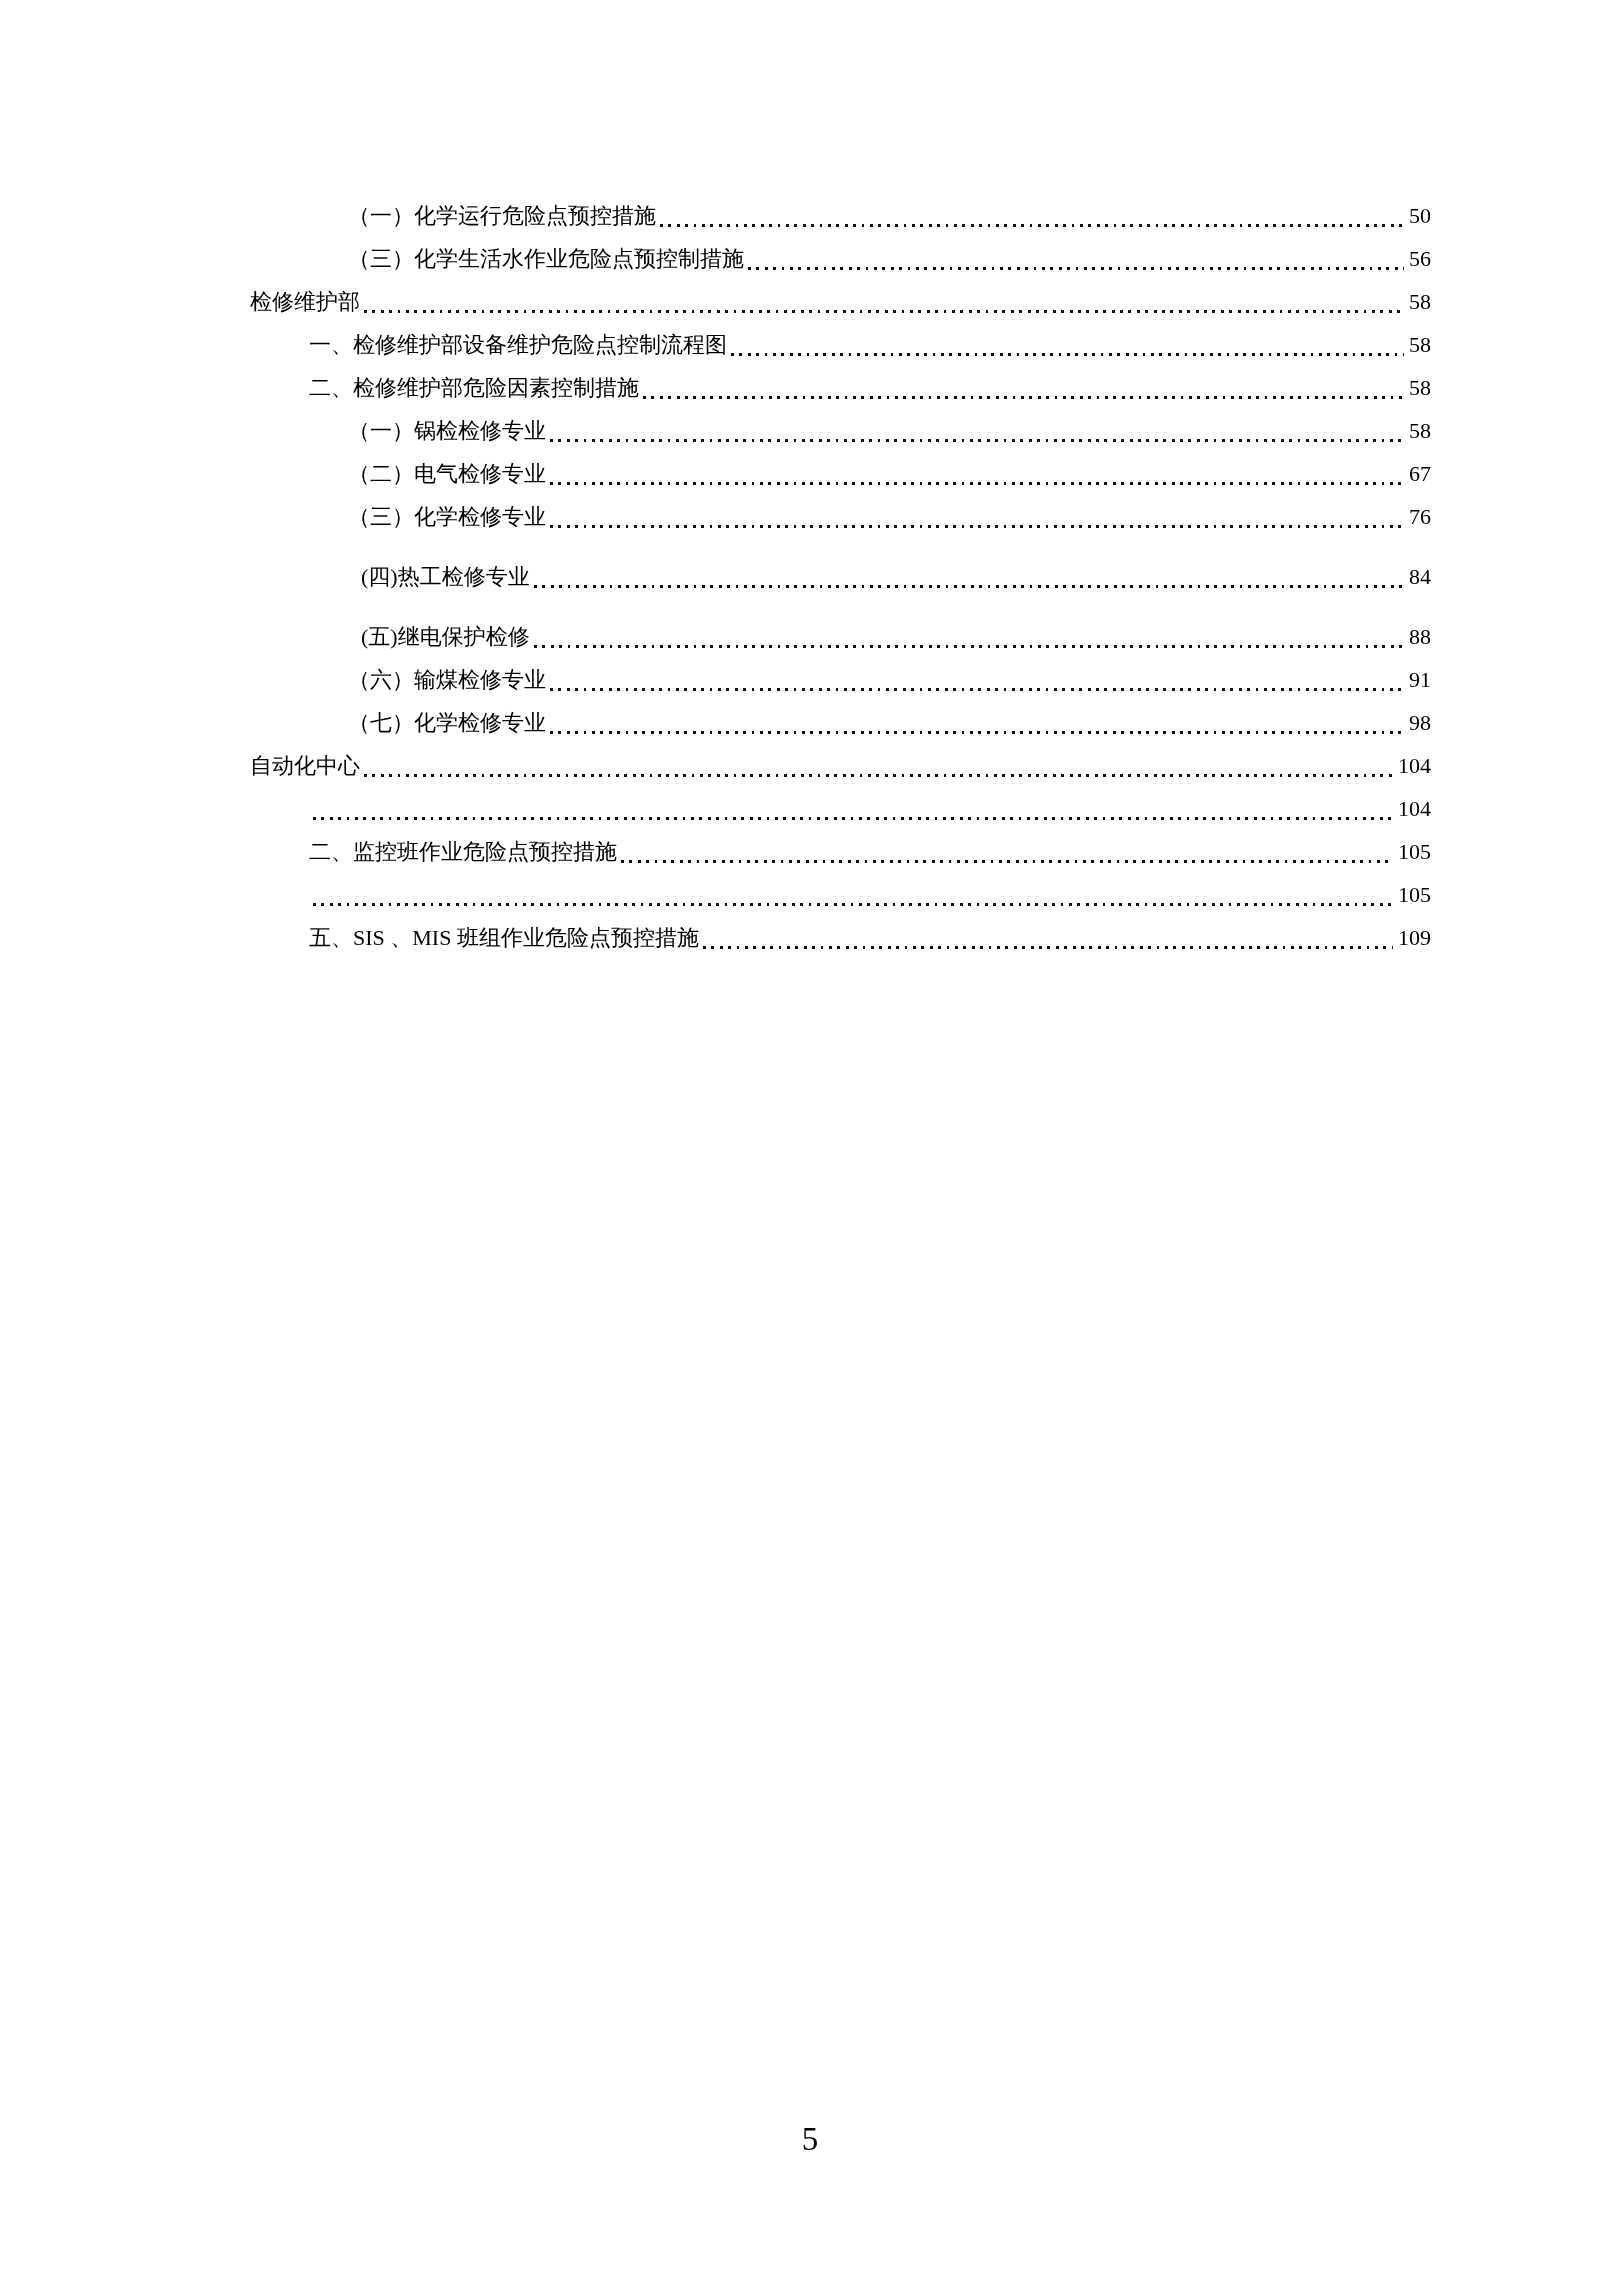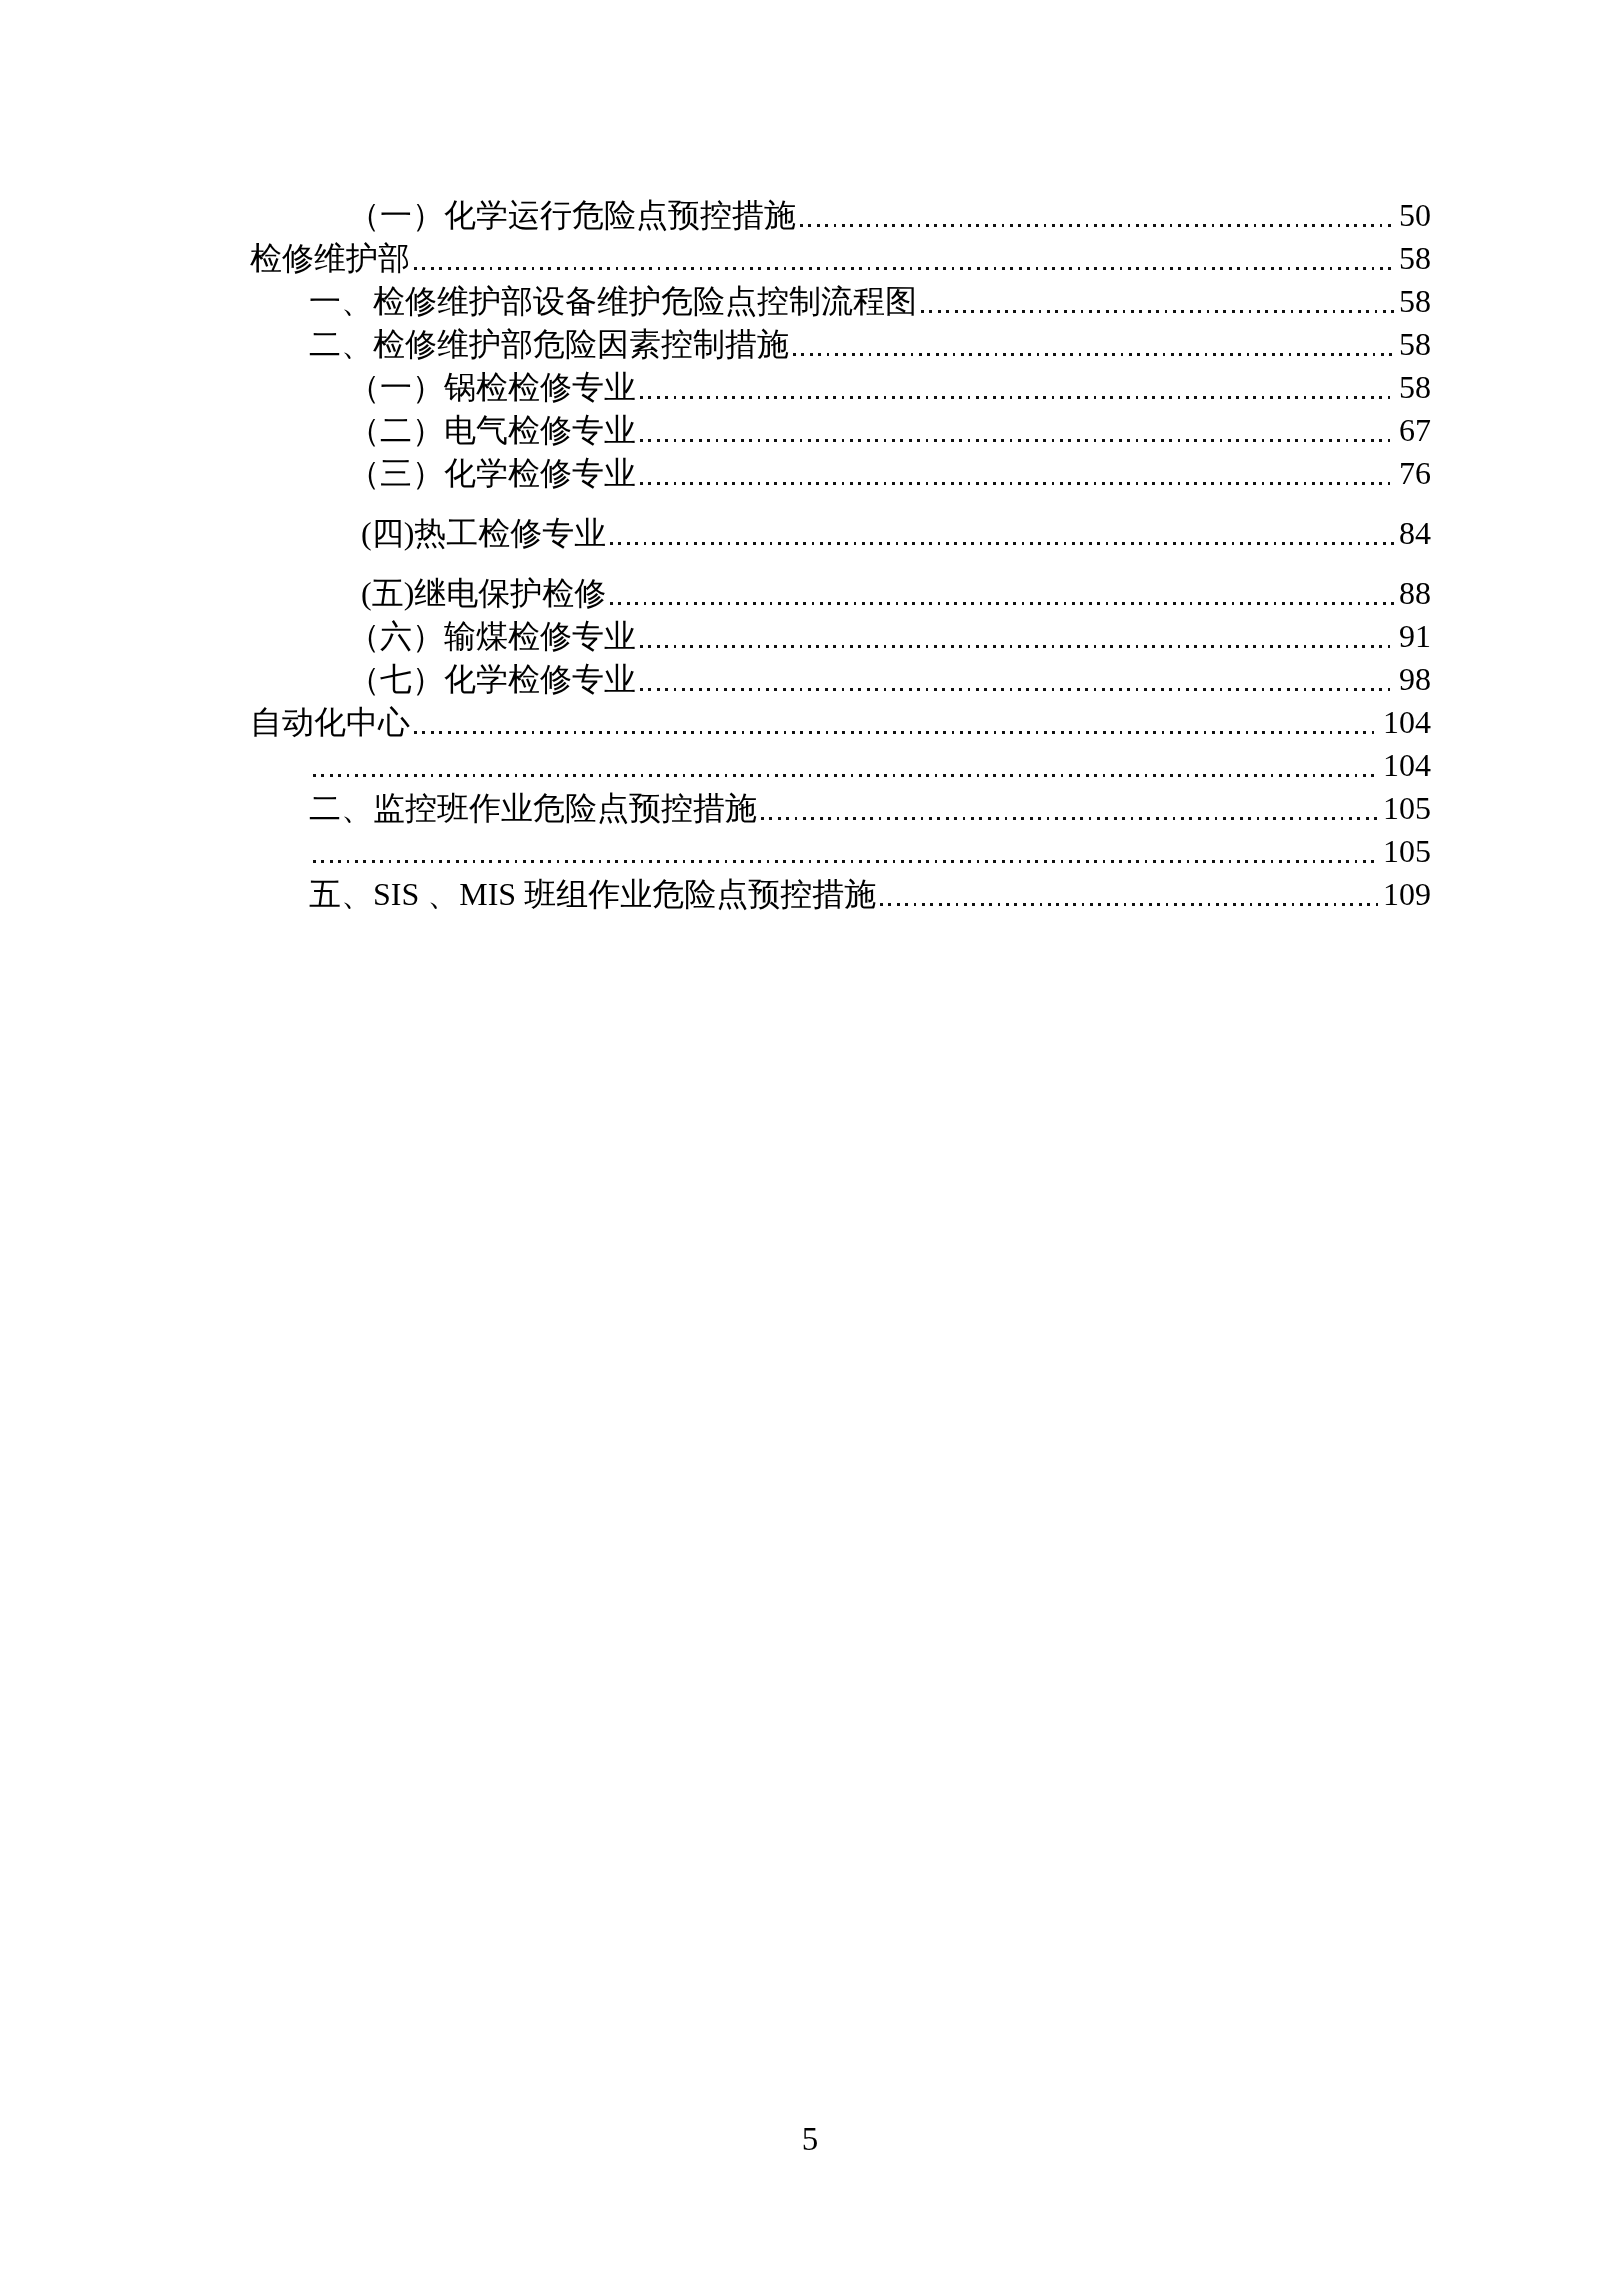--- a/index.html
+++ b/index.html
@@ -24,21 +24,21 @@
     position: absolute;
     left: 250px;
     top: 194px;
     width: 1181px;
   }
   .row {
     display: flex;
     align-items: baseline;
     height: 43px;
     line-height: 43px;
-    font-size: 32px;
+    font-size: 22px;
     white-space: nowrap;
   }
   .row .title { flex: 0 0 auto; }
   .row .leader {
     flex: 1 1 auto;
     align-self: flex-end;
     height: 3.4px;
     margin: 0 4.9px 9.8px 3.9px;
     background-image: repeating-linear-gradient(to right, #111 0px, #111 2.9px, transparent 2.9px, transparent 8.4px);
   }
@@ -60,20 +60,25 @@
 </style>
 </head>
 <body>
 
 <div class="page">
   <div class="toc">
       <div class="row l2">
         <span class="title">（一）化学运行危险点预控措施</span>
         <span class="leader"></span>
         <span class="pagenum">50</span>
+      </div>
+      <div class="row l2">
+        <span class="title">（三）化学生活水作业危险点预控制措施</span>
+        <span class="leader"></span>
+        <span class="pagenum">56</span>
       </div>
       <div class="row l0">
         <span class="title">检修维护部</span>
         <span class="leader"></span>
         <span class="pagenum">58</span>
       </div>
       <div class="row l1">
         <span class="title">一、检修维护部设备维护危险点控制流程图</span>
         <span class="leader"></span>
         <span class="pagenum">58</span>

